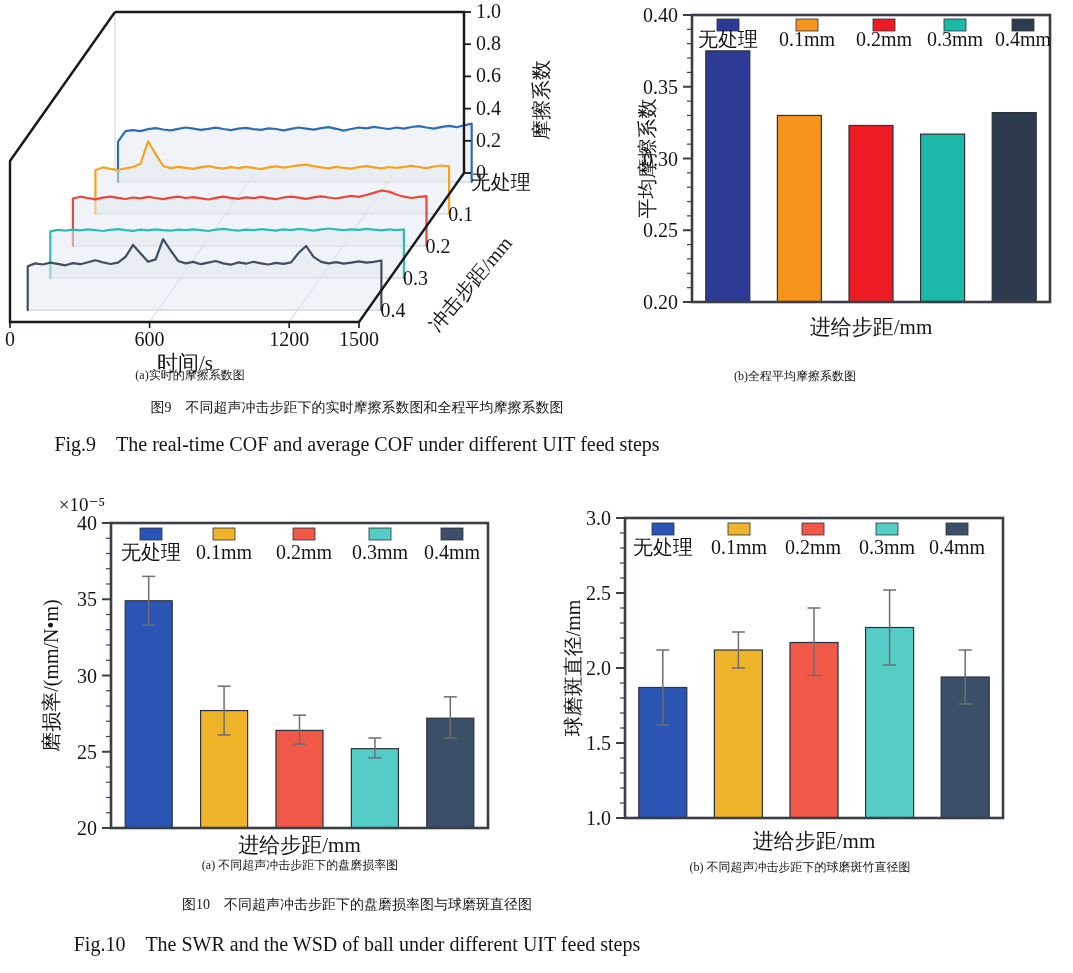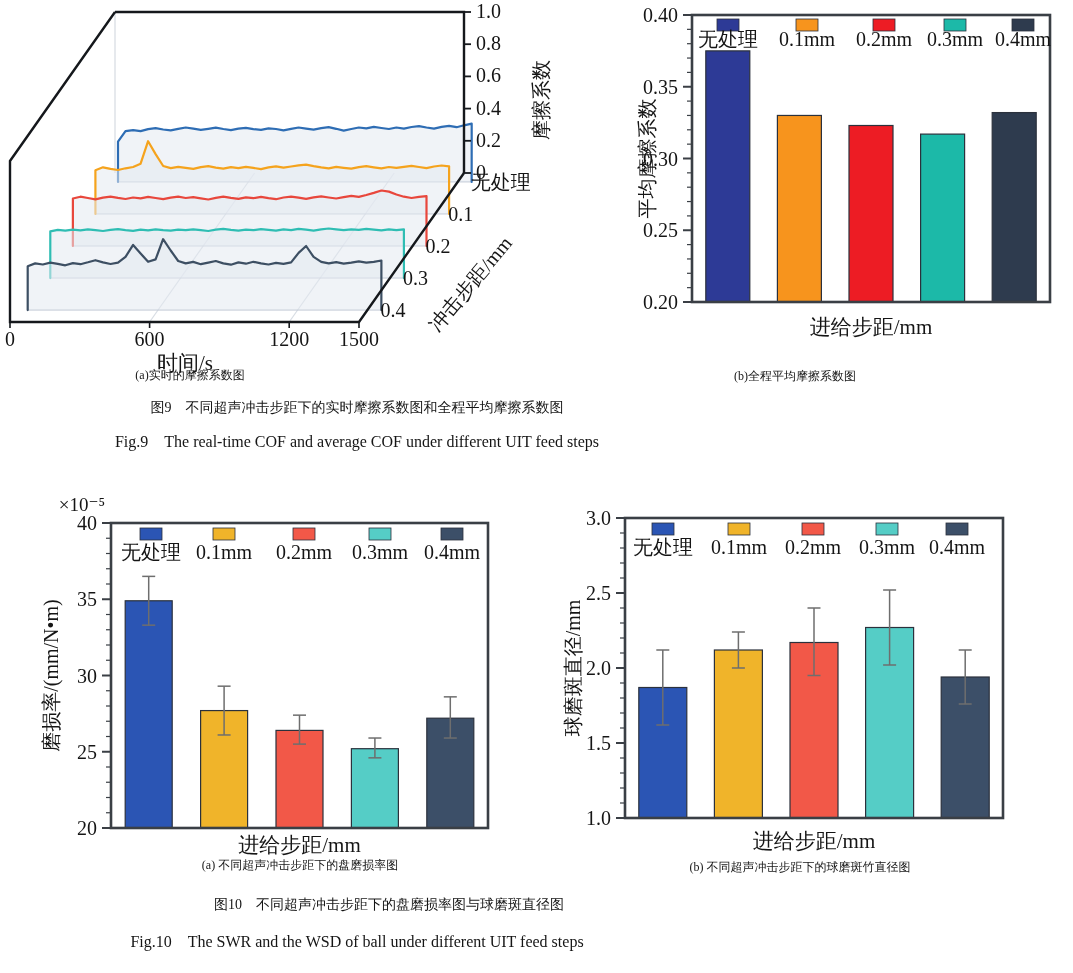--- a/index.html
+++ b/index.html
@@ -1,21 +1,21 @@
 <!DOCTYPE html>
 <html><head>
 <meta charset="utf-8">
 <style>
   html,body{margin:0;padding:0;background:#ffffff;}
   #page{position:relative;width:1073px;height:973px;background:#ffffff;overflow:hidden;
         font-family:"Liberation Serif","DejaVu Serif",serif;color:#111;}
   .cap{position:absolute;text-align:center;color:#151515;line-height:1.25;white-space:pre;}
   .cap-sub{font-size:12px;}
   .cap-zh{font-size:14px;}
-  .cap-en{font-size:16px;}
+  .cap-en{font-size:20px;}
   svg{position:absolute;overflow:visible;}
   svg text{font-family:"Liberation Serif","DejaVu Serif",serif;}
 </style>
 </head>
 <body>
 
 <div id="page">
 
   <svg id="fig9a" style="left:0px;top:0px;" width="560" height="362" viewBox="0 0 560 362">
       <g>
@@ -276,16 +276,16 @@
           <rect x="321" y="35" width="22" height="12" fill="#55cdc6" stroke="#2b313c" stroke-width="0.8"></rect>
           <text x="332" y="66" font-size="20" text-anchor="middle" fill="#151515">0.3mm</text>
           <rect x="391" y="35" width="22" height="12" fill="#3c4f68" stroke="#2b313c" stroke-width="0.8"></rect>
           <text x="402" y="66" font-size="20" text-anchor="middle" fill="#151515">0.4mm</text>
         </g>
       </g>
     </svg>
 
   <div class="cap cap-sub" style="left:570px;top:860px;width:460px;">(b) 不同超声冲击步距下的球磨斑竹直径图</div>
   <div class="cap cap-sub" style="left:60px;top:858px;width:480px;">(a) 不同超声冲击步距下的盘磨损率图</div>
-  <div class="cap cap-zh" style="left:16px;top:896px;width:714px;padding-left:16px;">图10　不同超声冲击步距下的盘磨损率图与球磨斑直径图</div>
+  <div class="cap cap-zh" style="left:0px;top:896px;width:714px;">图10　不同超声冲击步距下的盘磨损率图与球磨斑直径图</div>
   <div class="cap cap-en" style="left:0px;top:932px;width:714px;">Fig.10　The SWR and the WSD of ball under different UIT feed steps</div>
 
 </div>
 
 </body></html>

